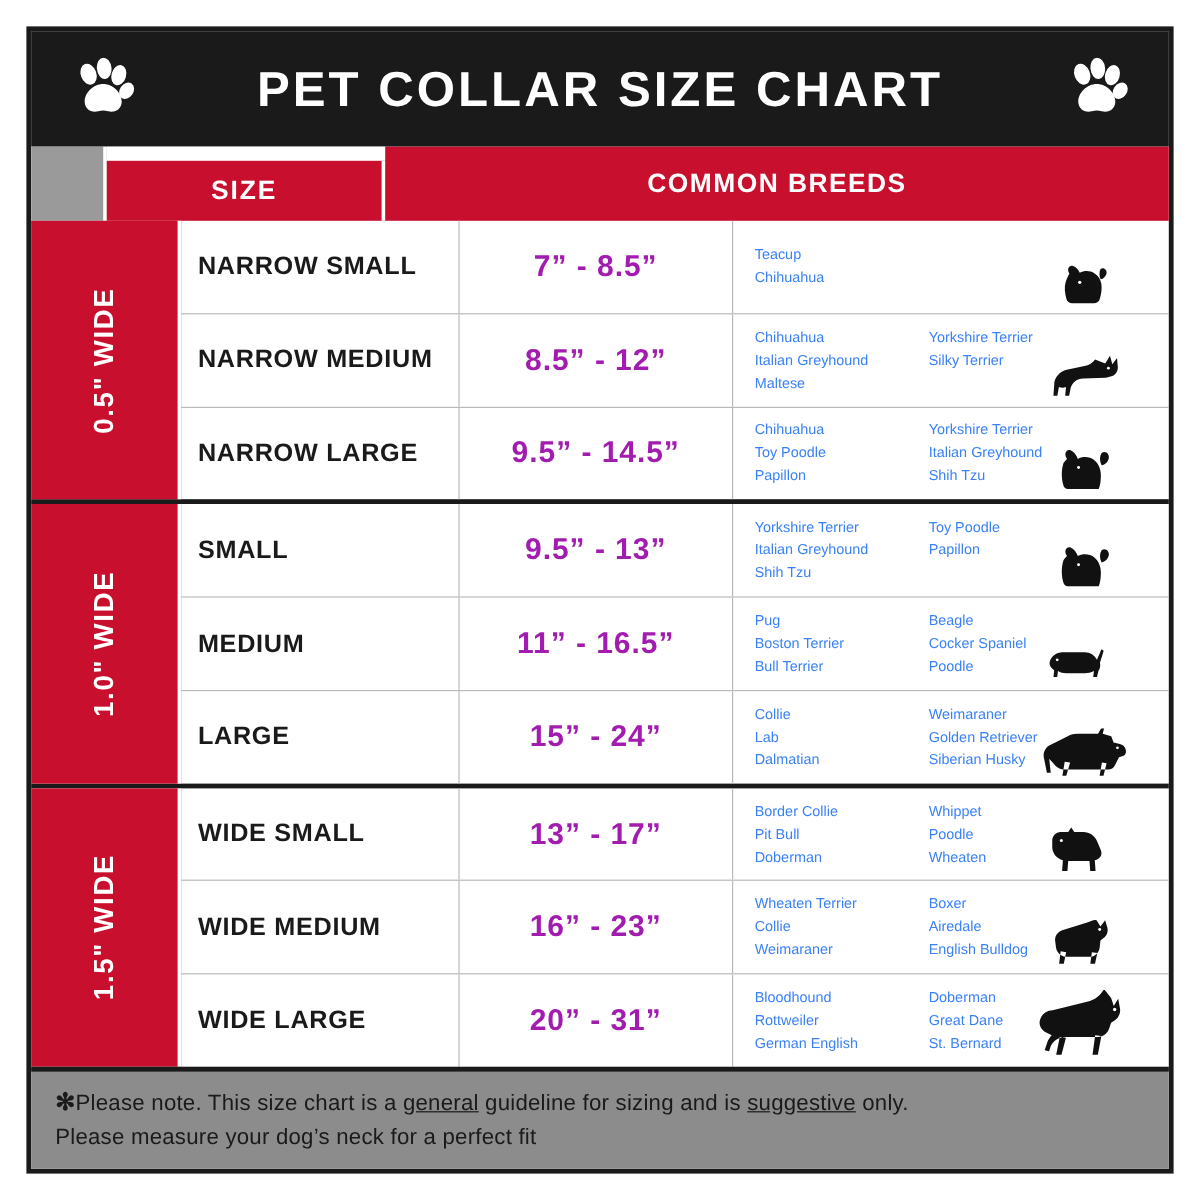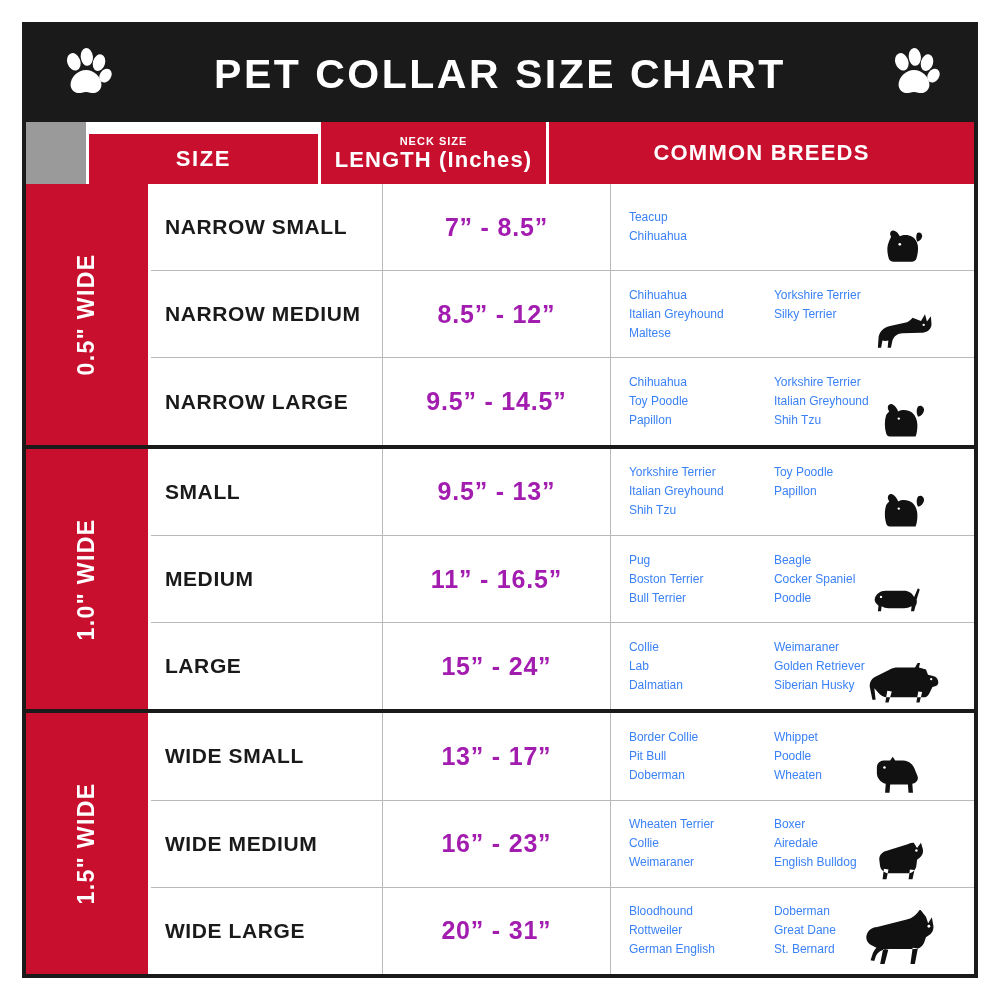--- a/index.html
+++ b/index.html
@@ -243,24 +243,20 @@
           <ellipse cx="48" cy="18" rx="7.5" ry="10.5" fill="#ffffff" transform="rotate(16 48 18)"></ellipse>
           <ellipse cx="56" cy="34" rx="7" ry="9" fill="#ffffff" transform="rotate(34 56 34)"></ellipse>
           <path d="M32 27c10 0 19 9 19 18 0 8-7 12-14 10-3-1-7-1-10 0-7 2-14-2-14-10 0-9 9-18 19-18z" fill="#ffffff"></path>
         </svg>
       </span>
     </div>
 
     <div class="head-row">
       <div class="head-corner"></div>
       <div class="head-cell col-size">SIZE</div>
-      <div class="head-cell col-length">
-        <div class="neck-small">NECK SIZE</div>
-        <div class="length-main">LENGTH (Inches)</div>
-      </div>
       <div class="head-cell col-breeds">COMMON BREEDS</div>
     </div>
 
     <div class="body">
 
       <div class="group">
         <div class="group-label">
           <span>0.5" WIDE</span>
         </div>
         <div class="rows">
@@ -499,15 +495,21 @@
                 </svg>
               </div>
             </div>
           </div>
 
         </div>
       </div>
 
     </div>
 
+    <div class="footer">
+      <div class="footer-line">
+        <span class="star">✻</span><span>Please note. This size chart is a </span><span class="u">general</span><span> guideline for sizing and is </span><span class="u">suggestive</span><span> only.</span>
+      </div>
+      <div class="footer-line">Please measure your dog’s neck for a perfect fit</div>
+    </div>
 
   </div>
 </div>
 
 </body></html>

